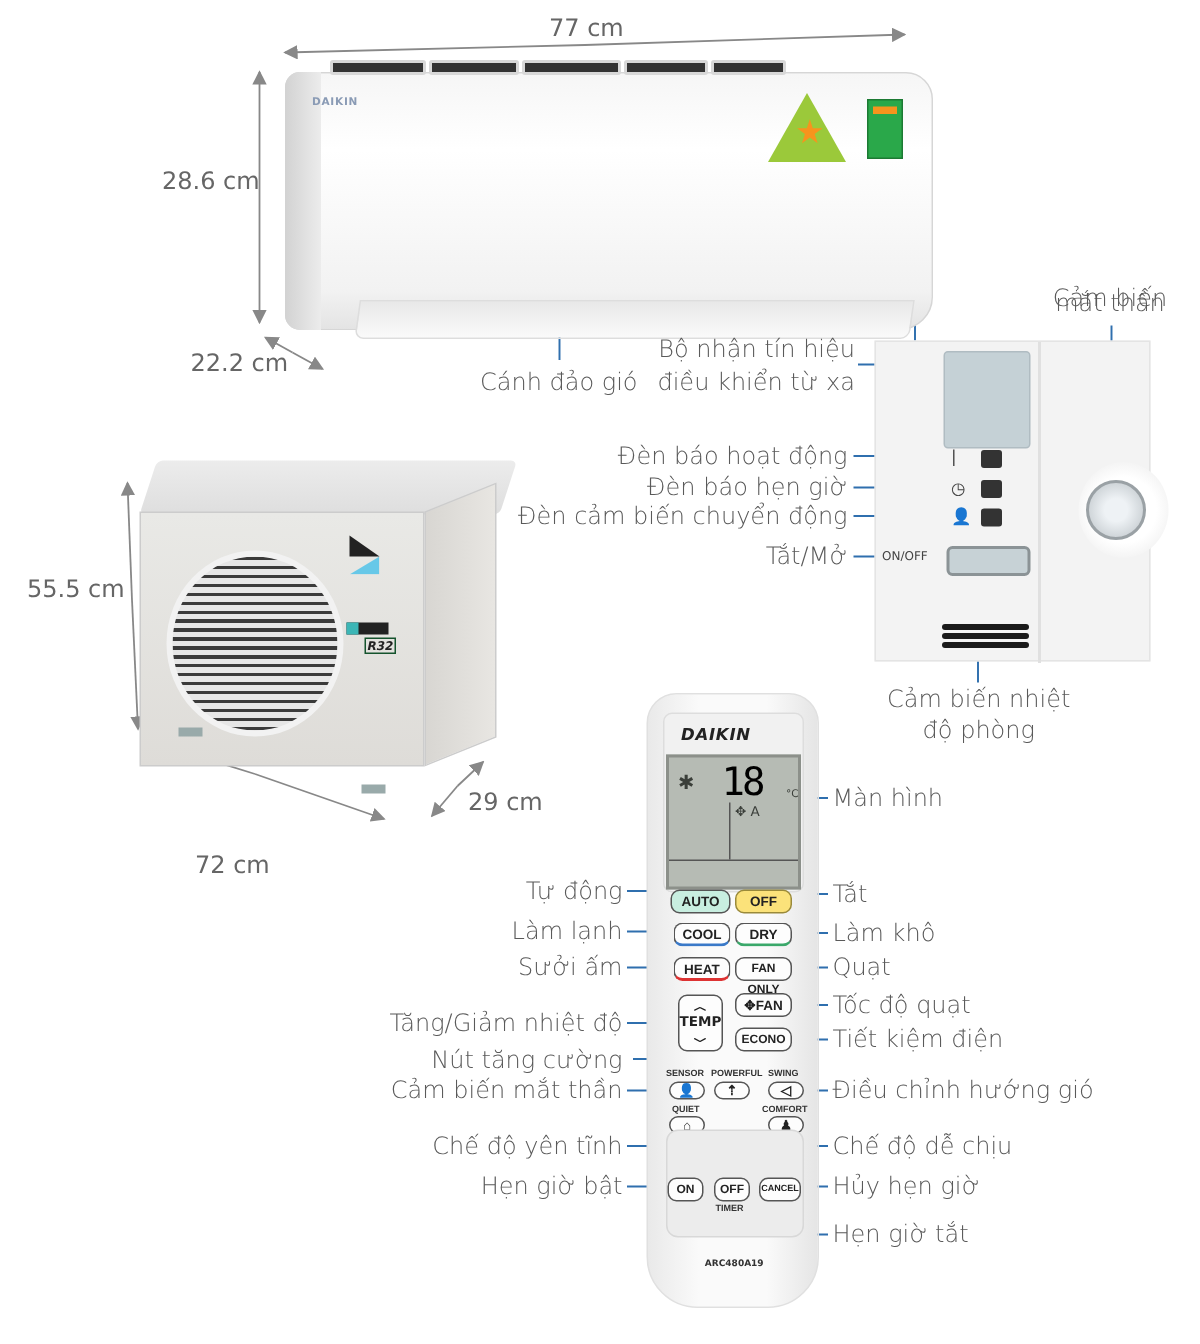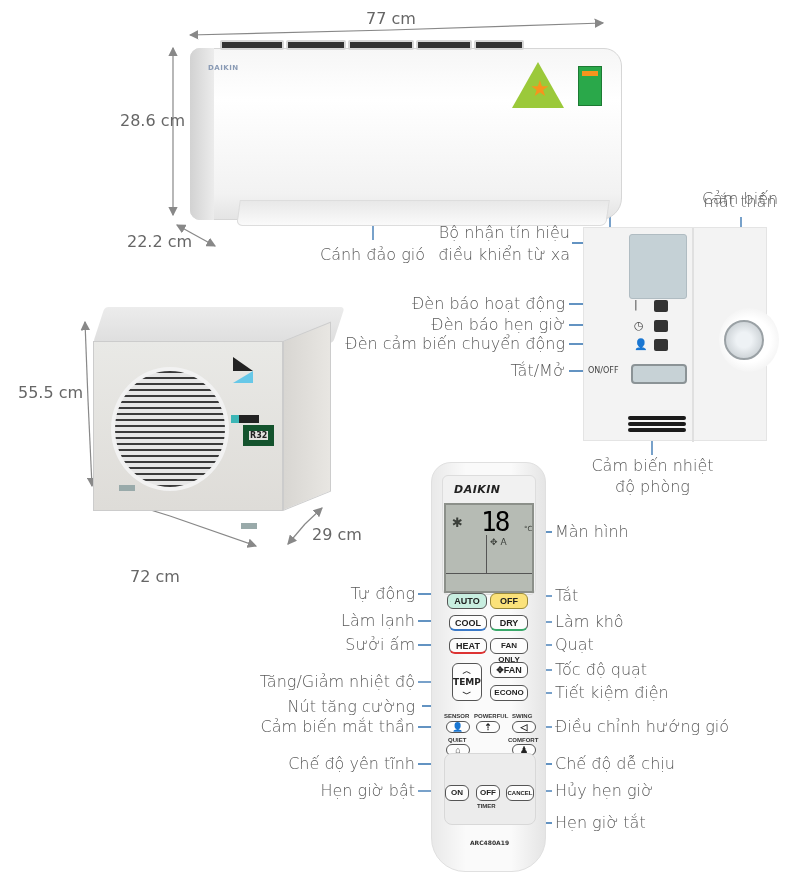--- a/index.html
+++ b/index.html
@@ -40,21 +40,21 @@
   
   .outdoor { left: 93px; top: 307px; width: 240px; height: 210px; }
   .outdoor .top { position: absolute; left: 0; top: 0; width: 240px; height: 36px; background: linear-gradient(180deg,#ececec,#dedede); transform: skewX(-18deg); transform-origin: bottom left; border-radius: 4px; }
   .outdoor .front { position: absolute; left: 0; top: 34px; width: 190px; height: 170px; background: linear-gradient(180deg,#e9e9e6,#dedcd8); border: 1px solid #ccc; }
   .outdoor .right { position: absolute; left: 190px; top: 34px; width: 48px; height: 170px; background: linear-gradient(90deg,#d8d6d2,#e8e6e2); transform: skewY(-22deg); transform-origin: top left; border: 1px solid #ccc; }
   .outdoor .fan { position: absolute; left: 18px; top: 60px; width: 118px; height: 124px; border-radius: 50%; border: 4px solid #f2f2f2;
     background: repeating-linear-gradient(0deg, #3a3a3a 0 2px, #e6e6e6 2px 6px); }
   .outdoor .logo { position: absolute; left: 140px; top: 50px; width: 0; height: 0; border-top: 14px solid transparent; border-left: 20px solid #222; }
   .outdoor .logo2 { position: absolute; left: 140px; top: 64px; width: 20px; height: 12px; background: #67c8e8; clip-path: polygon(100% 0,100% 100%,0 100%); }
   .outdoor .badge { position: absolute; left: 138px; top: 108px; width: 28px; height: 8px; background: #222; border-left: 8px solid #3cb6b6; }
-  .outdoor .r32 { position: absolute; left: 150px; top: 118px; font-size: 8px; font-weight: bold; color: #222; border: 6px solid #14532d; padding: 0 1px; }
+  .outdoor .r32 { position: absolute; left: 150px; top: 118px; font-size: 8px; font-weight: bold; color: #222; border: 1px solid #14532d; padding: 0 1px; font-style: italic; }
   .outdoor .leg { position: absolute; width: 16px; height: 6px; background: #9aa; }
 
   
   .remote { left: 431px; top: 462px; width: 115px; height: 410px; border-radius: 20px 20px 34px 34px; background: linear-gradient(90deg,#e9e9e9,#fafafa 30%,#fafafa 70%,#e5e5e5); border: 1px solid #e0e0e0; }
   .remote .head { position: absolute; left: 10px; top: 12px; width: 94px; height: 120px; border-radius: 6px; background: #f1f1f1; border: 1px solid #ddd; }
   .remote .brand { position: absolute; left: 22px; top: 20px; font-size: 11px; font-weight: bold; font-style: italic; color: #222; letter-spacing: 0.5px; }
   .remote .lcd { position: absolute; left: 12px; top: 40px; width: 90px; height: 90px; background: #b6bbb4; border: 2px solid #8c908a; }
   .remote .lcd .temp { position: absolute; left: 35px; top: 2px; font-size: 26px; font-family: "DejaVu Sans Mono", monospace; color: #000000; letter-spacing: -2px; }
   .remote .lcd .unit { position: absolute; left: 78px; top: 20px; font-size: 7px; color: #3b3f3a; }
   .remote .lcd .snow { position: absolute; left: 6px; top: 10px; font-size: 13px; color: #3b3f3a; }
@@ -127,21 +127,21 @@
     <line x1="552" y1="764" x2="517" y2="764"></line>
     <line x1="517" y1="764" x2="517" y2="746"></line>
     <line x1="418" y1="791" x2="444" y2="791"></line>
     <line x1="530" y1="791" x2="552" y2="791"></line>
     <line x1="484" y1="795" x2="484" y2="823"></line>
     <line x1="484" y1="823" x2="552" y2="823"></line>
   </g>
 </svg>
 
 <div class="dim" style="left:366px;top:9px;">77 cm</div>
-<div class="dim" style="left:120px;top:111px;">28.6 cm</div>
+<div class="dim" style="left:108px;top:111px;">28.6 cm</div>
 <div class="dim" style="left:127px;top:232px;">22.2 cm</div>
 <div class="dim" style="left:18px;top:383px;">55.5 cm</div>
 <div class="dim" style="left:130px;top:519px;margin-top:48px;">72 cm</div>
 <div class="dim" style="left:312px;top:525px;">29 cm</div>
 
 <div class="abs indoor">
   <div class="body"></div>
   <div class="side"></div>
   <div class="vent" style="left:30px;width:64px;"></div>
   <div class="vent" style="left:96px;width:60px;"></div>

